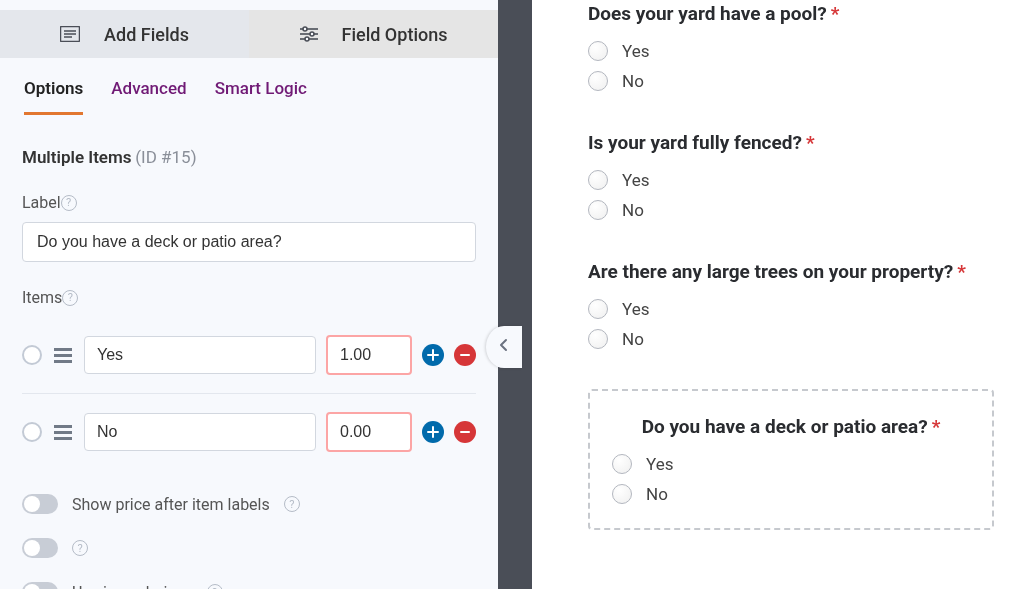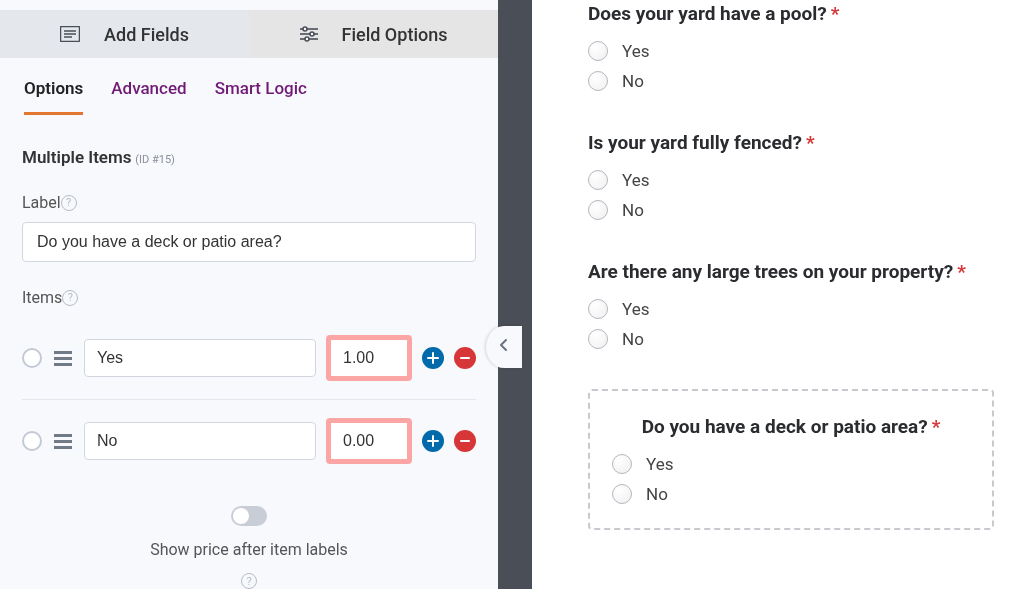--- a/index.html
+++ b/index.html
@@ -65,21 +65,21 @@
 .field-heading {
   margin-top: 10px;
   margin-bottom: 26px;
 }
 .field-heading .fh-name {
   font-size: 17px;
   font-weight: 600;
   color: #333;
 }
 .field-heading .fh-id {
-  font-size: 11px;
+  font-size: 17px;
   color: #8a8f99;
   font-weight: 400;
 }
 .field-label-row {
   display: flex;
   align-items: center;
   gap: 0;
   margin-bottom: 10px;
   font-size: 16px;
   color: #555;
@@ -146,21 +146,21 @@
   border: 1px solid #d2d7df;
   border-radius: 4px;
   background: #fff;
   color: #333;
   min-width: 0;
 }
 .item-price-input {
   width: 86px;
   padding: 9px 12px;
   font-size: 16px;
-  border: 5px solid #fca5a5;
+  border: 2px solid #fca5a5;
   border-radius: 4px;
   background: #fff;
   color: #333;
   flex-shrink: 0;
 }
 .circle-btn {
   width: 22px;
   height: 22px;
   border-radius: 50%;
   border: none;
@@ -175,21 +175,20 @@
 .circle-btn.add { background: #016aab; }
 .circle-btn.remove { background: #d63638; }
 .circle-btn svg { display:block; }
 .toggle-row {
   display: flex;
   align-items: center;
   gap: 14px;
   margin-top: 24px;
   font-size: 16px;
   color: #555;
-  flex-direction: column;
 }
 .toggle {
   width: 36px;
   height: 20px;
   background: #c8cdd6;
   border-radius: 10px;
   position: relative;
   cursor: pointer;
 }
 .toggle::after {

